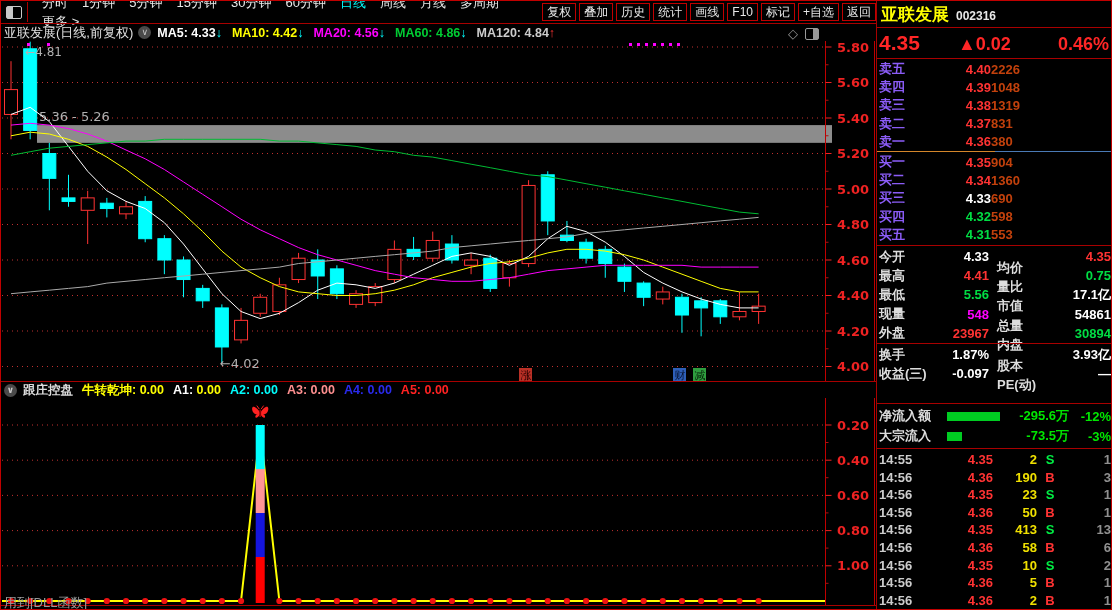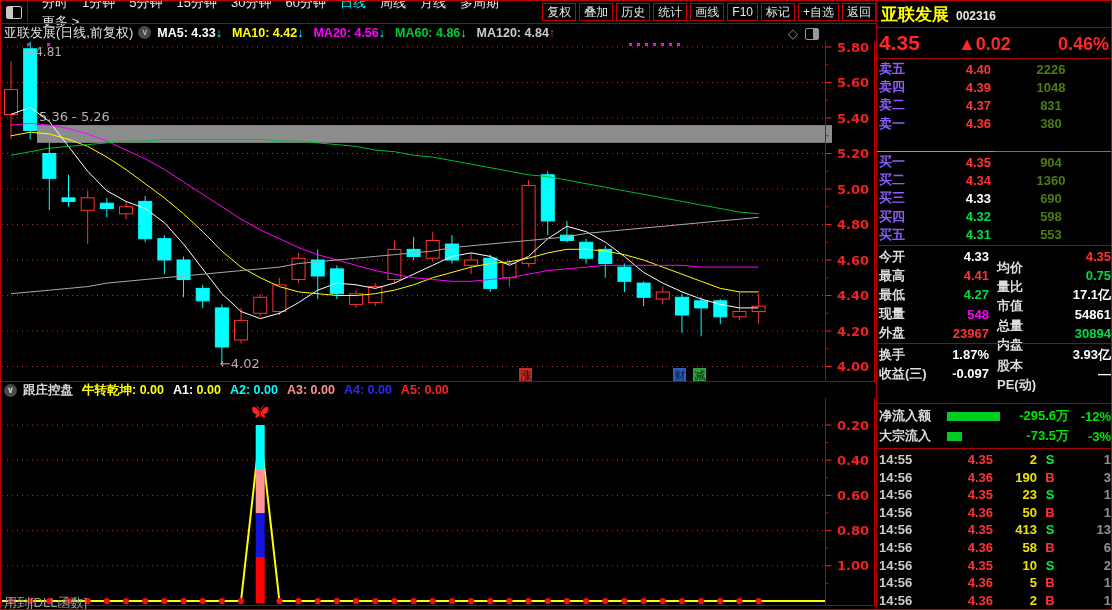--- a/index.html
+++ b/index.html
@@ -40,21 +40,21 @@
   #rpname{color:#ffff00;font-size:17px;font-weight:bold;}
   #rpcode{color:#e8e8e8;font-size:12px;}
   #pricerow{position:absolute;left:2px;top:30px;width:230px;display:flex;align-items:baseline;}
   #plast{color:#ff2626;font-size:21px;font-weight:bold;}
   #pchg{color:#ff2626;font-size:18px;margin-left:38px;}
   #ppct{color:#ff2626;font-size:18px;margin-left:auto;}
   .bookrows{position:absolute;left:2px;width:232px;display:flex;flex-direction:column;}
   .bkrow{height:18.2px;display:flex;align-items:center;}
   .bklabel{width:54px;color:#8b5cf6;}
   .bkprice{width:58px;text-align:right;}
-  .bkvol{flex:1;text-align:center;color:#4d7c0f;}
+  .bkvol{flex:1;text-align:left;color:#c2410c;}
   .statrows{position:absolute;left:2px;width:232px;display:flex;flex-direction:column;}
   .strow{height:19.2px;display:flex;align-items:center;}
   .stl1{width:50px;color:#dddddd;}
   .stv1{width:60px;text-align:right;}
   .stl2{width:60px;padding-left:8px;color:#dddddd;margin-top:23px;}
   .stv2{flex:1;text-align:right;}
   #flows{position:absolute;left:2px;top:405px;width:232px;}
   .flrow{height:20px;display:flex;align-items:center;}
   .fllabel{width:68px;color:#dddddd;}
   .flbar{height:9px;background:#00cc22;margin-right:6px;}
@@ -356,20 +356,25 @@
           <span class="bklabel">卖五</span>
           <span class="bkprice" style="color: rgb(255, 51, 51);">4.40</span>
           <span class="bkvol">2226</span>
         </div>
         <div class="bkrow">
           <span class="bklabel">卖四</span>
           <span class="bkprice" style="color: rgb(255, 51, 51);">4.39</span>
           <span class="bkvol">1048</span>
         </div>
         <div class="bkrow">
+          <span class="bklabel">卖三</span>
+          <span class="bkprice" style="color: rgb(255, 51, 51);">4.38</span>
+          <span class="bkvol">1319</span>
+        </div>
+        <div class="bkrow">
           <span class="bklabel">卖二</span>
           <span class="bkprice" style="color: rgb(255, 51, 51);">4.37</span>
           <span class="bkvol">831</span>
         </div>
         <div class="bkrow">
           <span class="bklabel">卖一</span>
           <span class="bkprice" style="color: rgb(255, 51, 51);">4.36</span>
           <span class="bkvol">380</span>
         </div>
       </div>
@@ -412,21 +417,21 @@
           <span class="stv2" style="color: rgb(255, 51, 51);">4.35</span>
         </div>
         <div class="strow">
           <span class="stl1">最高</span>
           <span class="stv1" style="color: rgb(255, 51, 51);">4.41</span>
           <span class="stl2">量比</span>
           <span class="stv2" style="color: rgb(0, 221, 68);">0.75</span>
         </div>
         <div class="strow">
           <span class="stl1">最低</span>
-          <span class="stv1" style="color: rgb(0, 221, 68);">4.27</span>
+          <span class="stv1" style="color: rgb(0, 221, 68);">5.56</span>
           <span class="stl2">市值</span>
           <span class="stv2" style="color: rgb(255, 255, 255);">17.1亿</span>
         </div>
         <div class="strow">
           <span class="stl1">现量</span>
           <span class="stv1" style="color: rgb(255, 0, 255);">548</span>
           <span class="stl2">总量</span>
           <span class="stv2" style="color: rgb(255, 255, 255);">54861</span>
         </div>
         <div class="strow">

